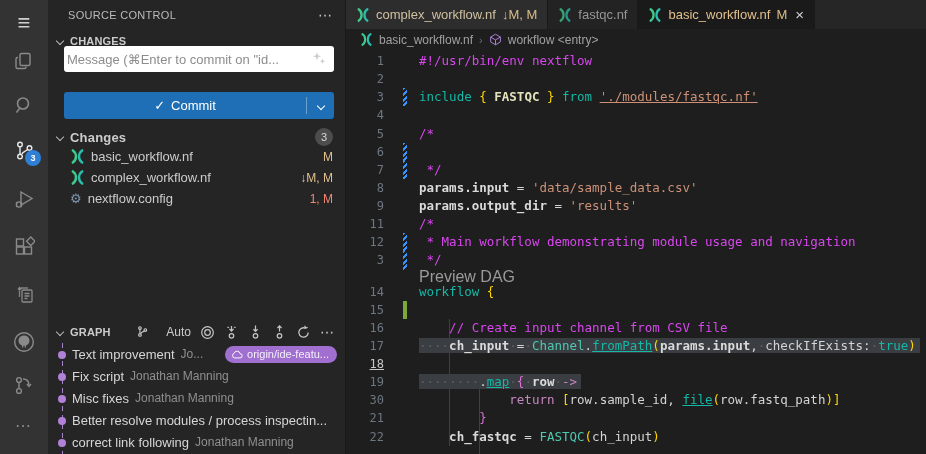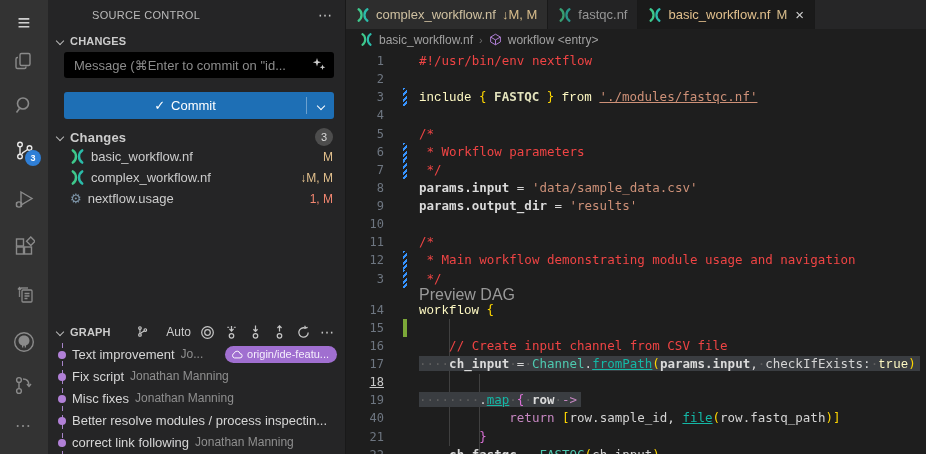--- a/index.html
+++ b/index.html
@@ -10,29 +10,29 @@
   
   .activitybar { position:absolute; left:0; top:0; width:48px; height:454px; background:#333333; z-index:5; }
   .ab-item { position:absolute; left:0; width:48px; height:34px; display:flex; align-items:center; justify-content:center; color:#8a8a8a; cursor:pointer; }
   .ab-item.active { color:#e8e8e8; }
   .ab-item svg { display:block; }
   .ab-badge { position:absolute; right:7px; bottom:1px; min-width:16px; height:16px; border-radius:8px; background:#2f7fd6; color:#fff; font-size:9px; font-weight:bold; display:flex; align-items:center; justify-content:center; }
   .ab-dots { color:#8a8a8a; font-size:16px; letter-spacing:2px; }
 
   
   .sidebar { position:absolute; left:48px; top:0; width:297px; height:454px; background:#252526; z-index:4; }
-  .sb-header { position:absolute; top:0; left:0; right:0; height:30px; display:flex; align-items:center; padding:0 12px 0 20px;margin-left:24px; }
+  .sb-header { position:absolute; top:0; left:0; right:0; height:30px; display:flex; align-items:center; padding:0 12px 0 20px; }
   .sb-title { color:#bbbbbb; font-size:11px; letter-spacing:.3px; flex:1; }
   .sb-more { color:#c5c5c5; font-size:14px; letter-spacing:1px; cursor:pointer; }
   .chev { width:8px; height:8px; display:inline-block; position:relative; }
   .chev::before { content:""; position:absolute; left:1px; top:1px; width:5px; height:5px; border-right:1.4px solid #b8b8b8; border-bottom:1.4px solid #b8b8b8; transform:rotate(45deg); }
   .sec-head { position:absolute; left:0; right:0; height:22px; display:flex; align-items:center; gap:6px; padding-left:8px; cursor:pointer; }
   .sec-label { color:#cccccc; font-size:11px; font-weight:bold; letter-spacing:.2px; }
   .changes-head { top:30px; }
-  .msg-box { position:absolute; left:16px; right:11px; top:52px; height:26px; background:#000000; border-radius:3px; display:flex; align-items:center; padding:0 26px 0 10px; cursor:text; }
+  .msg-box { position:absolute; left:16px; right:11px; top:46px; height:26px; background:#ffffff; border-radius:3px; display:flex; align-items:center; padding:0 26px 0 3px; cursor:text; }
   .msg-ph { color:#8c8c8c; font-size:13px; white-space:nowrap; overflow:hidden; }
   .sparkle { position:absolute; right:7px; top:5px; color:#cdcdcd; }
   .commit-btn { position:absolute; left:16px; right:11px; top:92px; height:27px; background:#1e6fb5; border-radius:3px; display:flex; align-items:center; color:#ffffff; font-size:13px; cursor:pointer; }
   .commit-main { flex:1; display:flex; align-items:center; justify-content:center; gap:6px; }
   .commit-check { font-size:13px; }
   .commit-split { width:1px; height:17px; background:rgba(255,255,255,.35); }
   .commit-dd { width:27px; display:flex; align-items:center; justify-content:center; }
   .commit-dd .chev::before{ border-color:#fff; }
   .tree-head { top:126px; padding-right:12px; }
   .tree-head .sec-label { font-weight:bold; font-size:13px; color:#cccccc; flex:1; }
@@ -79,21 +79,21 @@
   .ln.cur { color:#c8c8c8;text-decoration:underline; }
   .gut { position:absolute; left:57px; top:0; width:3.5px; height:100%; }
   .g-mod { background:repeating-linear-gradient(135deg,#3794ff 0 2px,#1e1e1e 2px 4px); }
   .g-add { background:#7ca838; }
   .txt { position:absolute; left:73px; top:0; }
   .sel { background:#3a3d41; padding-right:4px; }
   .guide { position:absolute; width:1px; background:#404040; }
   .guide-1 { left:103px; top:269px; height:127px; }
   .guide-2 { left:133px; top:324px; height:122px; }
 
-  .tk-c { color:#ef4444; } .tk-k { color:#fef9c3;font-family:Liberation Mono, monospace; } .tk-s,.tk-su { color:#ce9178; }
+  .tk-c { color:#d946ef; } .tk-k { color:#14b8a6; } .tk-s,.tk-su { color:#ce9178; }
   .tk-su { text-decoration:underline; } .tk-f { color:#14b8a6;text-decoration:underline; }
   .tk-f2 { color:#e3e3bd; font-weight:bold; } .tk-t2 { color:#4ec9b0; }
   .tk-v { color:#dadada; font-weight:bold; } .tk-d { color:#d4d4d4; }
   .tk-b1 { color:#ffd700; } .tk-b2 { color:#da70d6; } .tk-ctl { color:#c586c0; }
   .tk-ws { color:#5e5e5e; }
 
   .nf-icon, .cube-icon { display:block; }
 </style>
 </head>
 <body>
@@ -232,21 +232,21 @@
     <div class="file-row" style="top:167px">
       <svg class="nf-icon" width="15" height="15" viewBox="0 0 16 16" fill="none" stroke-width="2.6" stroke-linecap="round">
           <path d="M3 1.5 C7.5 4.5 7.5 11.5 3 14.5" stroke="#3fc98c"></path>
           <path d="M13 1.5 C8.5 4.5 8.5 11.5 13 14.5" stroke="#2bbcaa"></path>
         </svg>
       <span class="file-name">complex_workflow.nf</span>
       <span class="file-status st-y">↓M, M</span>
     </div>
     <div class="file-row" style="top:188px">
       <span class="gear-glyph">⚙</span>
-      <span class="file-name">nextflow.usage</span>
+      <span class="file-name">nextflow.config</span>
       <span class="file-status st-r">1, M</span>
     </div>
 
     <div class="sec-head graph-head">
       <span class="chev"></span>
       <span class="sec-label">GRAPH</span>
       <span class="graph-actions">
         <span class="graph-auto">
           <svg width="13" height="13" viewBox="0 0 23 23" fill="none" stroke="currentColor" stroke-width="2">
               <circle cx="7" cy="5.5" r="2.3"></circle>
@@ -373,35 +373,34 @@
 
     <div class="code" id="code-area">
       <div class="guide guide-1"></div>
       <div class="guide guide-2"></div>
       <div id="code-lines">
           <div class="code-line"><span class="ln">1</span><span class="txt"><span class="tk-c">#!/usr/bin/env nextflow</span></span></div>
           <div class="code-line"><span class="ln">2</span><span class="txt"></span></div>
           <div class="code-line"><span class="ln">3</span><span class="gut g-mod"></span><span class="txt"><span class="tk-k">include</span><span class="tk-d"> </span><span class="tk-b1">{</span><span class="tk-d"> </span><span class="tk-f2">FASTQC</span><span class="tk-d"> </span><span class="tk-b1">}</span><span class="tk-d"> </span><span class="tk-k">from</span><span class="tk-d"> </span><span class="tk-su">'./modules/fastqc.nf'</span></span></div>
           <div class="code-line"><span class="ln">4</span><span class="txt"></span></div>
           <div class="code-line"><span class="ln">5</span><span class="txt"><span class="tk-c">/*</span></span></div>
-          <div class="code-line"><span class="ln">6</span><span class="gut g-mod"></span><span class="txt"><span class="tk-c"> * Workflow parameters</span></span></div>
+          <div class="code-line"><span class="ln">6</span><span class="gut g-mod"></span></div>
           <div class="code-line"><span class="ln">7</span><span class="gut g-mod"></span><span class="txt"><span class="tk-c"> */</span></span></div>
           <div class="code-line"><span class="ln">8</span><span class="txt"><span class="tk-v">params.input</span><span class="tk-d"> = </span><span class="tk-s">'data/sample_data.csv'</span></span></div>
           <div class="code-line"><span class="ln">9</span><span class="txt"><span class="tk-v">params.output_dir</span><span class="tk-d"> = </span><span class="tk-s">'results'</span></span></div>
-          <div class="code-line"><span class="ln">10</span><span class="txt"></span></div>
           <div class="code-line"><span class="ln">11</span><span class="txt"><span class="tk-c">/*</span></span></div>
           <div class="code-line"><span class="ln">12</span><span class="gut g-mod"></span><span class="txt"><span class="tk-c"> * Main workflow demonstrating module usage and navigation</span></span></div>
           <div class="code-line"><span class="ln">3</span><span class="gut g-mod"></span><span class="txt"><span class="tk-c"> */</span></span></div>
           <div class="codelens">Preview DAG</div>
           <div class="code-line"><span class="ln">14</span><span class="txt"><span class="tk-k">workflow</span><span class="tk-d"> </span><span class="tk-b1">{</span></span></div>
           <div class="code-line"><span class="ln">15</span><span class="gut g-add"></span><span class="txt"></span></div>
           <div class="code-line"><span class="ln">16</span><span class="txt"><span class="tk-c">    // Create input channel from CSV file</span></span></div>
           <div class="code-line"><span class="ln">17</span><span class="txt"><span class="sel"><span class="tk-ws">····</span><span class="tk-v">ch_input</span><span class="tk-ws">·</span><span class="tk-d">=</span><span class="tk-ws">·</span><span class="tk-t2">Channel</span><span class="tk-d">.</span><span class="tk-f">fromPath</span><span class="tk-b1">(</span><span class="tk-v">params.input</span><span class="tk-d">,</span><span class="tk-ws">·</span><span class="tk-d">checkIfExists:</span><span class="tk-ws">·</span><span class="tk-k">true</span><span class="tk-b1">)</span></span></span></div>
           <div class="code-line"><span class="ln cur">18</span></div>
           <div class="code-line"><span class="ln">19</span><span class="txt"><span class="sel"><span class="tk-ws">········</span><span class="tk-d">.</span><span class="tk-f">map</span><span class="tk-ws">·</span><span class="tk-b2">{</span><span class="tk-ws">·</span><span class="tk-v">row</span><span class="tk-ws">·</span><span class="tk-ctl">-&gt;</span></span></span></div>
-          <div class="code-line"><span class="ln">40</span><span class="txt"><span class="tk-d">            </span><span class="tk-ctl">return</span><span class="tk-d"> </span><span class="tk-b1">[</span><span class="tk-d">row.sample_id, </span><span class="tk-f">file</span><span class="tk-b1">(</span><span class="tk-d">row.fastq_path</span><span class="tk-b1">)]</span></span></div>
+          <div class="code-line"><span class="ln">30</span><span class="txt"><span class="tk-d">            </span><span class="tk-ctl">return</span><span class="tk-d"> </span><span class="tk-b1">[</span><span class="tk-d">row.sample_id, </span><span class="tk-f">file</span><span class="tk-b1">(</span><span class="tk-d">row.fastq_path</span><span class="tk-b1">)]</span></span></div>
           <div class="code-line"><span class="ln">21</span><span class="txt"><span class="tk-d">        </span><span class="tk-b2">}</span></span></div>
           <div class="code-line"><span class="ln">22</span><span class="txt"><span class="tk-d">    </span><span class="tk-v">ch_fastqc</span><span class="tk-d"> = </span><span class="tk-t2">FASTQC</span><span class="tk-b1">(</span><span class="tk-d">ch_input</span><span class="tk-b1">)</span></span></div>
         </div>
     </div>
   </div>
 
 </div>
 
 </body></html>

